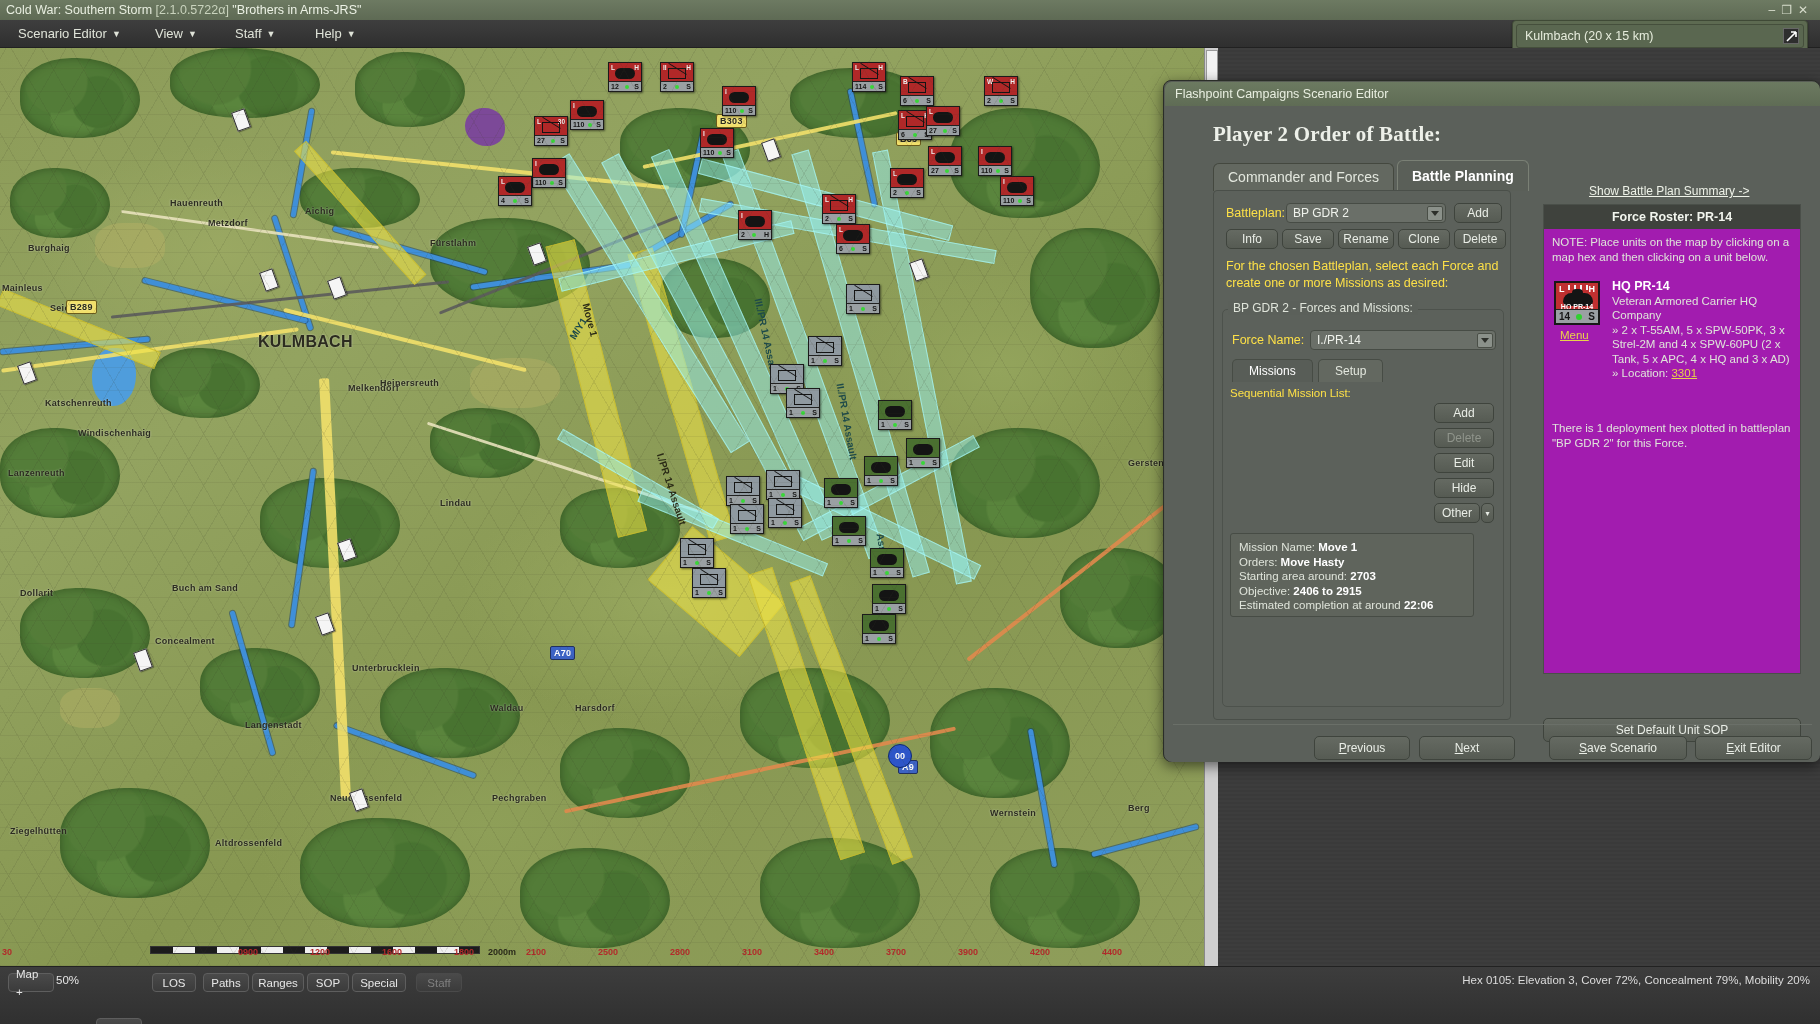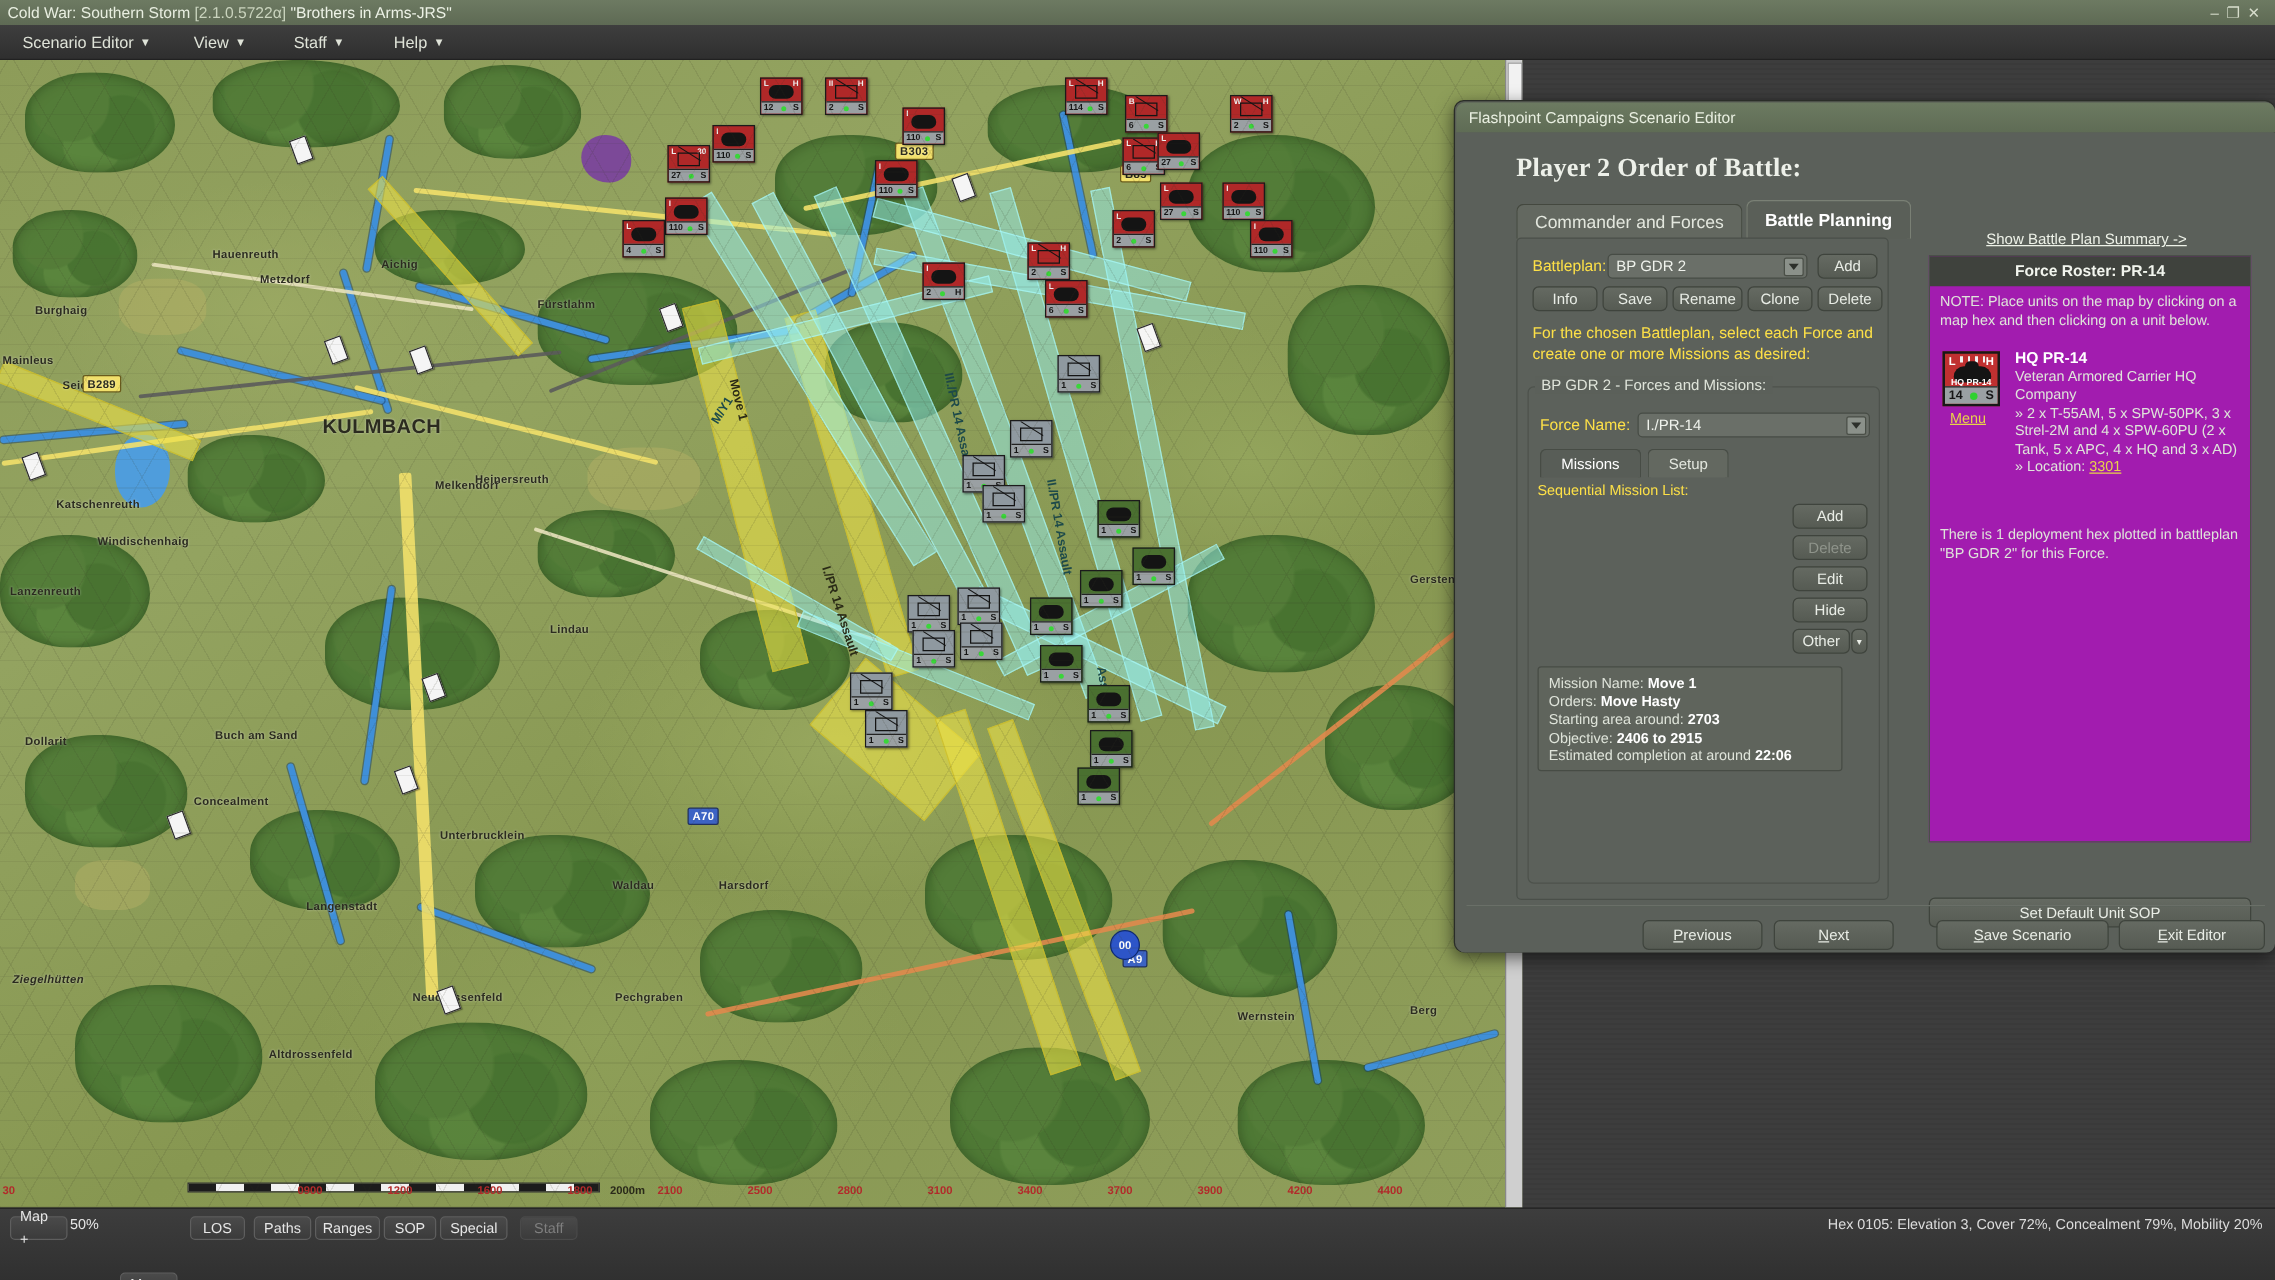--- a/index.html
+++ b/index.html
@@ -381,20 +381,30 @@
       <span>View</span><span class="caret">▼</span>
     </div>
     <div class="menu-item" style="left:225px;">
       <span>Staff</span><span class="caret">▼</span>
     </div>
     <div class="menu-item" style="left:305px;">
       <span>Help</span><span class="caret">▼</span>
     </div>
   </div>
 
+  <div class="mapname-wrap">
+    <div class="mapname-inner">
+      <div class="mapname-text">Kulmbach (20 x 15 km)</div>
+      <div class="mapname-btn">
+        <svg width="11" height="11" viewBox="0 0 11 11">
+            <path d="M1 10 L10 1 M10 1 L5 1 M10 1 L10 6" stroke="#fff" stroke-width="1.6" fill="none"></path>
+          </svg>
+      </div>
+    </div>
+  </div>
 
   <div class="mappane">
     <div class="mapcanvas">
       <div class="terrain"></div>
 
       <div class="forest" style="left:20px;  top:10px;  width:120px; height:80px;"></div>
       <div class="forest" style="left:170px; top:0px;   width:150px; height:70px;"></div>
       <div class="forest" style="left:355px; top:4px;   width:110px; height:75px;"></div>
       <div class="forest" style="left:10px;  top:120px; width:100px; height:70px;"></div>
       <div class="forest" style="left:300px; top:120px; width:120px; height:60px;"></div>
@@ -507,21 +517,21 @@
       <div class="townlabel" style="left:155px; top:588px;">Concealment</div>
       <div class="townlabel" style="left:352px; top:615px;">Unterbrucklein</div>
       <div class="townlabel" style="left:245px; top:672px;">Langenstadt</div>
       <div class="townlabel" style="left:490px; top:655px;">Waldau</div>
       <div class="townlabel" style="left:575px; top:655px;">Harsdorf</div>
       <div class="townlabel" style="left:492px; top:745px;">Pechgraben</div>
       <div class="townlabel" style="left:330px; top:745px;">Neudrossenfeld</div>
       <div class="townlabel" style="left:215px; top:790px;">Altdrossenfeld</div>
       <div class="townlabel" style="left:990px; top:760px;">Wernstein</div>
       <div class="townlabel" style="left:1128px;top:755px;">Berg</div>
-      <div class="townlabel" style="left:10px;  top:730px;font-style:italic;">Ziegelhütten</div>
+      <div class="townlabel" style="left:10px;  top:778px;">Ziegelhütten</div>
 
       <div class="townlabel" style="left:716px; top:66px; background:#f2e06a; padding:1px 3px; border:1px solid #6a5c1c; border-radius:2px;">B303</div>
       <div class="townlabel" style="left:66px; top:252px; background:#f2e06a; padding:1px 3px; border:1px solid #6a5c1c; border-radius:2px;">B289</div>
       <div class="townlabel" style="left:896px; top:84px; background:#f2e06a; padding:1px 3px; border:1px solid #6a5c1c; border-radius:2px;">B85</div>
       <div class="townlabel" style="left:550px; top:598px; background:#3c63c4; color:#fff; padding:1px 3px; border:1px solid #20305f; border-radius:2px; text-shadow:none;">A70</div>
       <div class="townlabel" style="left:898px; top:712px; background:#3c63c4; color:#fff; padding:1px 3px; border:1px solid #20305f; border-radius:2px; text-shadow:none;">A9</div>
 
       <div class="counter" style="left:608px; top:14px;">
           <span class="corner l">L</span>
           <span class="corner r">H</span>

